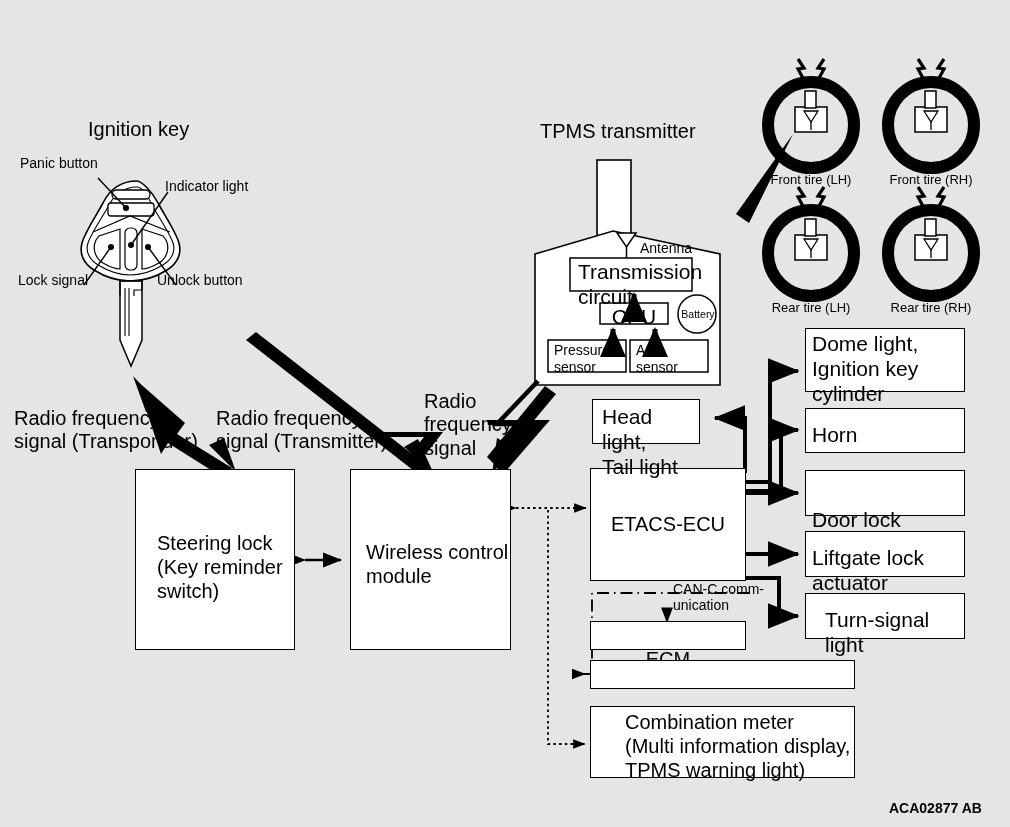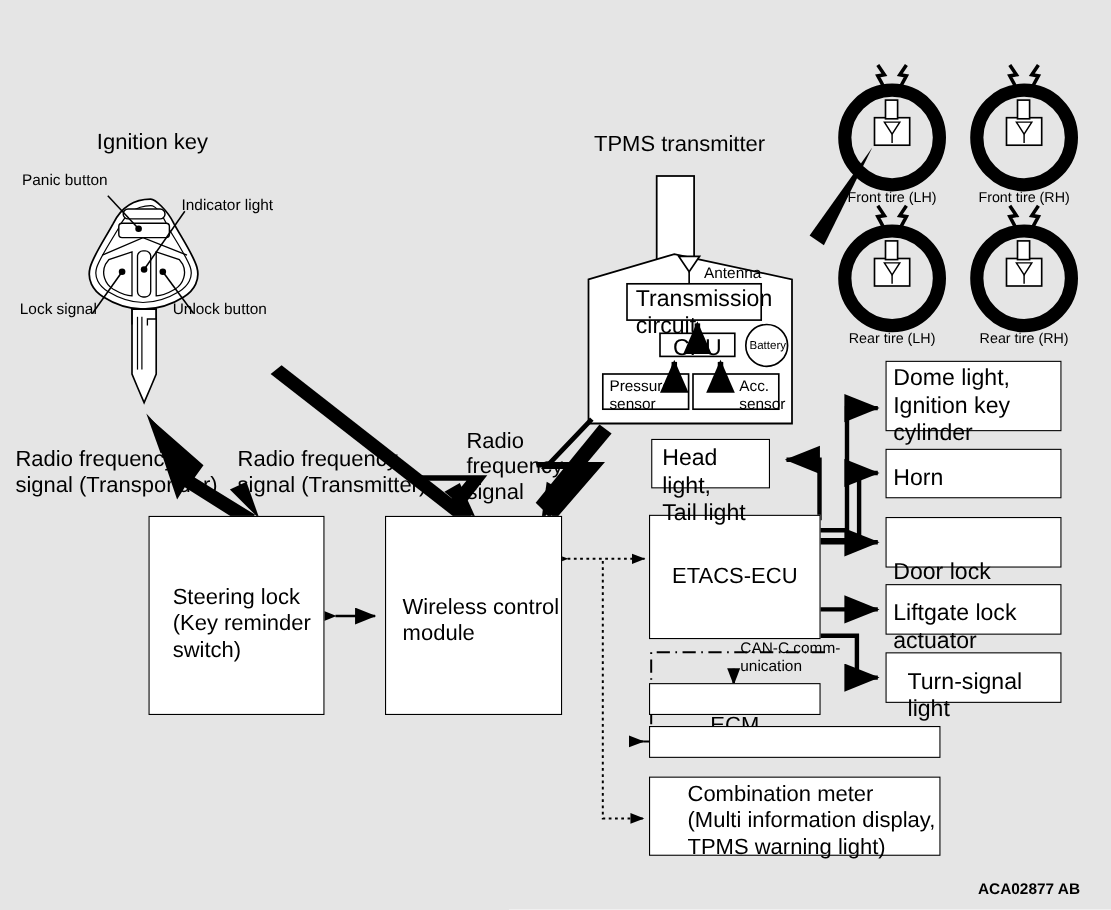--- a/index.html
+++ b/index.html
@@ -202,21 +202,21 @@
   <div class="lbl t14" style="left:157px;top:272px;">Unlock button</div>
 
   <div class="lbl t20" style="left:540px;top:120px;">TPMS transmitter</div>
   <div class="lbl t14" style="left:640px;top:240px;">Antenna</div>
   <div class="boxtxt t15" style="left:578px;top:259px;width:118px;">Transmission
 circuit</div>
   <div class="boxtxt t15 ctr" style="left:600px;top:304px;width:68px;">CPU</div>
   <div class="boxtxt t11 ctr" style="left:678px;top:308px;width:40px;">Battery</div>
   <div class="boxtxt t14" style="left:554px;top:342px;width:74px;">Pressure
 sensor</div>
-  <div class="boxtxt t14" style="left:636px;top:342px;width:74px;margin-left:36px;">Acc.
+  <div class="boxtxt t14" style="left:636px;top:342px;width:74px;">Acc.
 sensor</div>
 
   <div class="lbl t13 ctr" style="left:751px;top:172px;width:120px;">Front tire (LH)</div>
   <div class="lbl t13 ctr" style="left:871px;top:172px;width:120px;">Front tire (RH)</div>
   <div class="lbl t13 ctr" style="left:751px;top:300px;width:120px;">Rear tire (LH)</div>
   <div class="lbl t13 ctr" style="left:871px;top:300px;width:120px;">Rear tire (RH)</div>
 
   <div class="lbl t16" style="left:14px;top:407px;">Radio frequency
 signal (Transponder)</div>
   <div class="lbl t16" style="left:216px;top:407px;">Radio frequency

